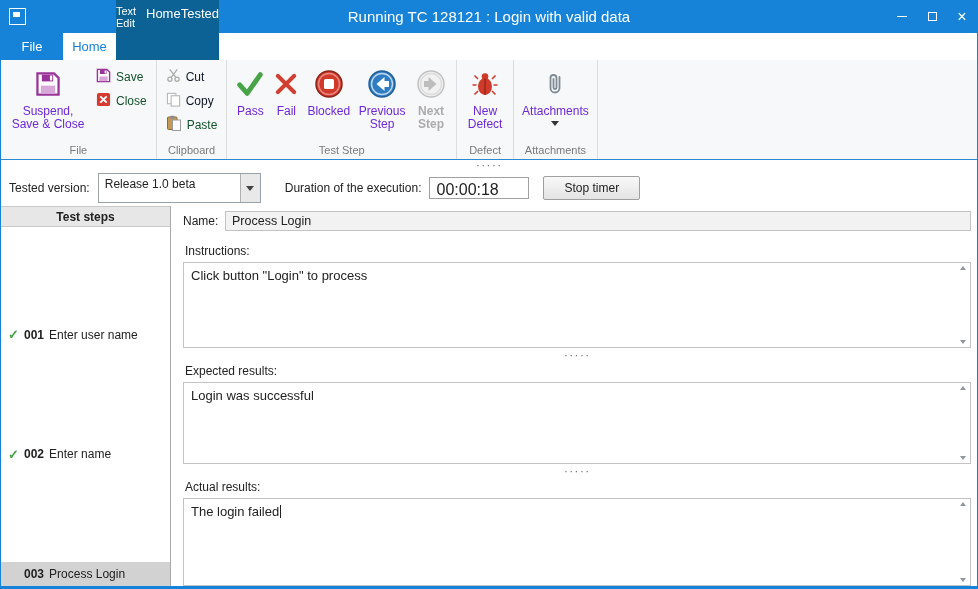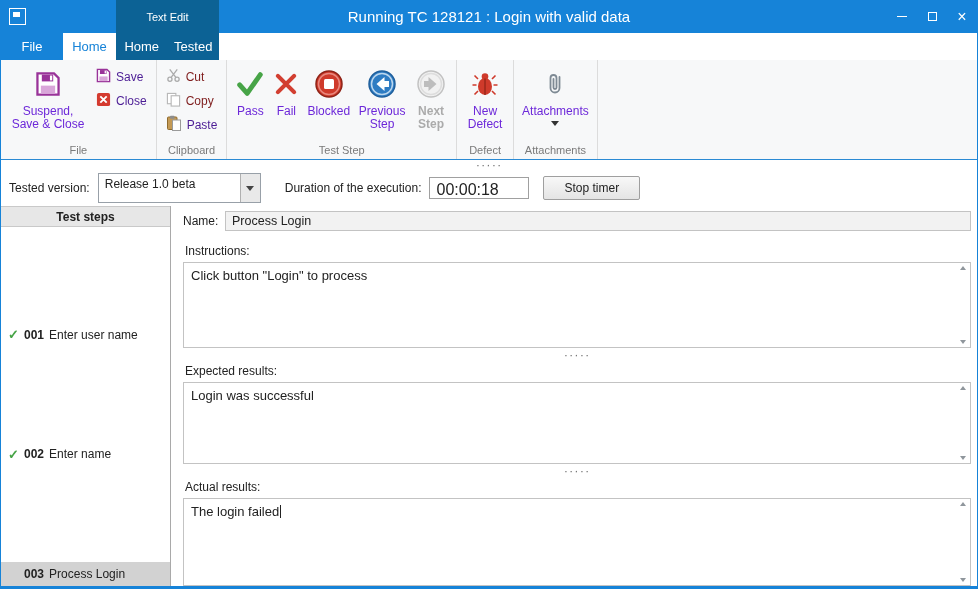--- a/index.html
+++ b/index.html
@@ -16,21 +16,21 @@
   .win-icon::after { content: ""; position: absolute; left: 3px; top: 3px; width: 7px; height: 5px; background: #fff; }
   .title { position: absolute; left: 0; right: 0; text-align: center; color: #fff; font-size: 15px; }
   .win-controls { margin-left: auto; display: flex; height: 100%; z-index: 2; }
   .win-btn { width: 30px; height: 100%; display: flex; align-items: center; justify-content: center; color: #fff; }
   .glyph-min { width: 10px; height: 1px; background: #fff; display: block; }
   .glyph-max { width: 9px; height: 9px; border: 1px solid #fff; display: block; }
   .glyph-close { font-size: 16px; line-height: 1; }
 
   
   .ctx-group { position: absolute; left: 115px; top: 0; width: 103px; height: 60px; background: #0c6295;
-               display: flex; flex-direction: column; z-index: 3; }
+               display: flex; z-index: 3; }
   .ctx-label { height: 33px; display: flex; align-items: center; justify-content: center; color: #fff; font-size: 11px; }
   .ctx-tabs { height: 27px; display: flex; }
   .ctx-tab { flex: 1; display: flex; align-items: center; justify-content: center; color: #fff; font-size: 13px; }
 
   
   .tabrow { flex: 0 0 27px; display: flex; background: #fff; }
   .tab { display: flex; align-items: center; justify-content: center; font-size: 13px; }
   .tab-file { width: 62px; background: #1683d8; color: #fff; }
   .tab-home { width: 53px; background: #fff; color: #1683d8; }
   .ctx-spacer { width: 103px; }
@@ -38,22 +38,22 @@
   
   .ribbon { flex: 0 0 100px; background: #f7f8f9; display: flex; border-bottom: 1px solid #2a8ad4; }
   .rgroup { display: flex; flex-direction: column; border-right: 1px solid #dcdcdc; }
   .rgroup-body { flex: 1; display: flex; align-items: flex-start; padding: 3px 4px 0; }
   .rgroup-label { font-size: 11px; color: #7a7a7a; text-align: center; padding: 0 8px 3px; }
   .bigbtn { display: flex; flex-direction: column; align-items: center; text-align: center; padding: 3px 4px;
             font-size: 12px; line-height: 13px; color: #6d28d9; cursor: default; }
   .bigbtn .bicon { height: 36px; display: flex; align-items: center; justify-content: center; margin-bottom: 3px; }
   .bigbtn.disabled { color: #ababab; }
   .smallcol { display: flex; flex-direction: column; gap: 3px; padding-top: 3px; }
-  .smallbtn { display: flex; align-items: center; gap: 5px; padding: 1px 5px; font-size: 12px; color: #4c1d95; height: 21px; }
-  .smallbtn.disabled { color: #7f1d1d; }
+  .smallbtn { display: flex; align-items: center; gap: 5px; padding: 1px 5px; font-size: 12px; color: #14532d; height: 21px; }
+  .smallbtn.disabled { color: #0f172a; }
   .w-suspend { max-width: 86px; }
   .w-prev { max-width: 56px; }
   .w-next { max-width: 42px; font-weight: bold; }
   .w-defect { max-width: 48px; }
   .caret-down { width: 0; height: 0; border-left: 4px solid transparent; border-right: 4px solid transparent;
                 border-top: 5px solid #333; margin-top: 3px; }
 
   
   .dotsrow { flex: 0 0 10px; display: flex; align-items: center; justify-content: center; }
   .dots { color: #777; font-size: 13px; letter-spacing: 1px; line-height: 6px; }

